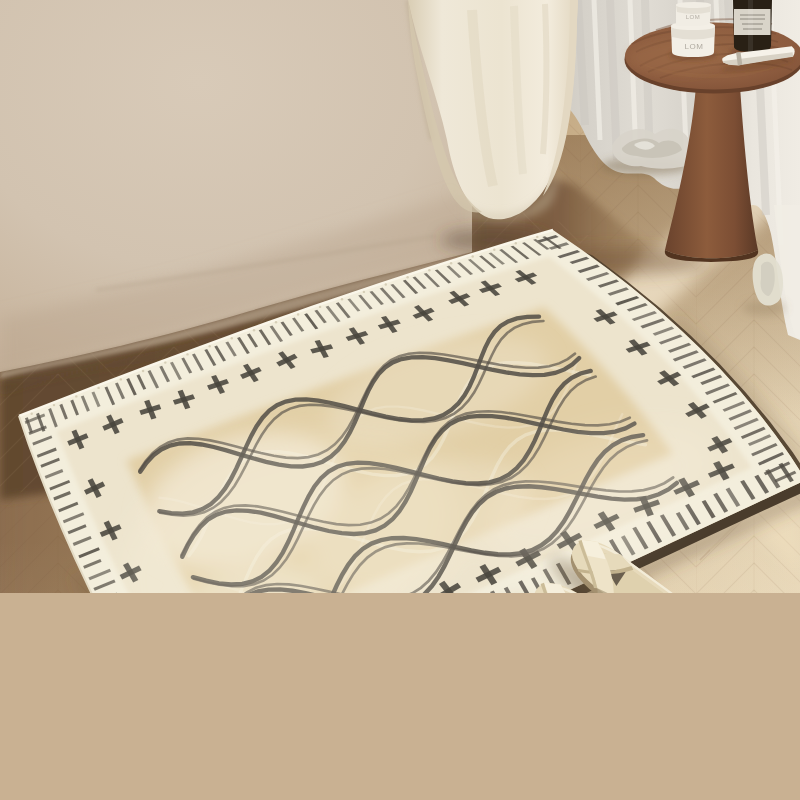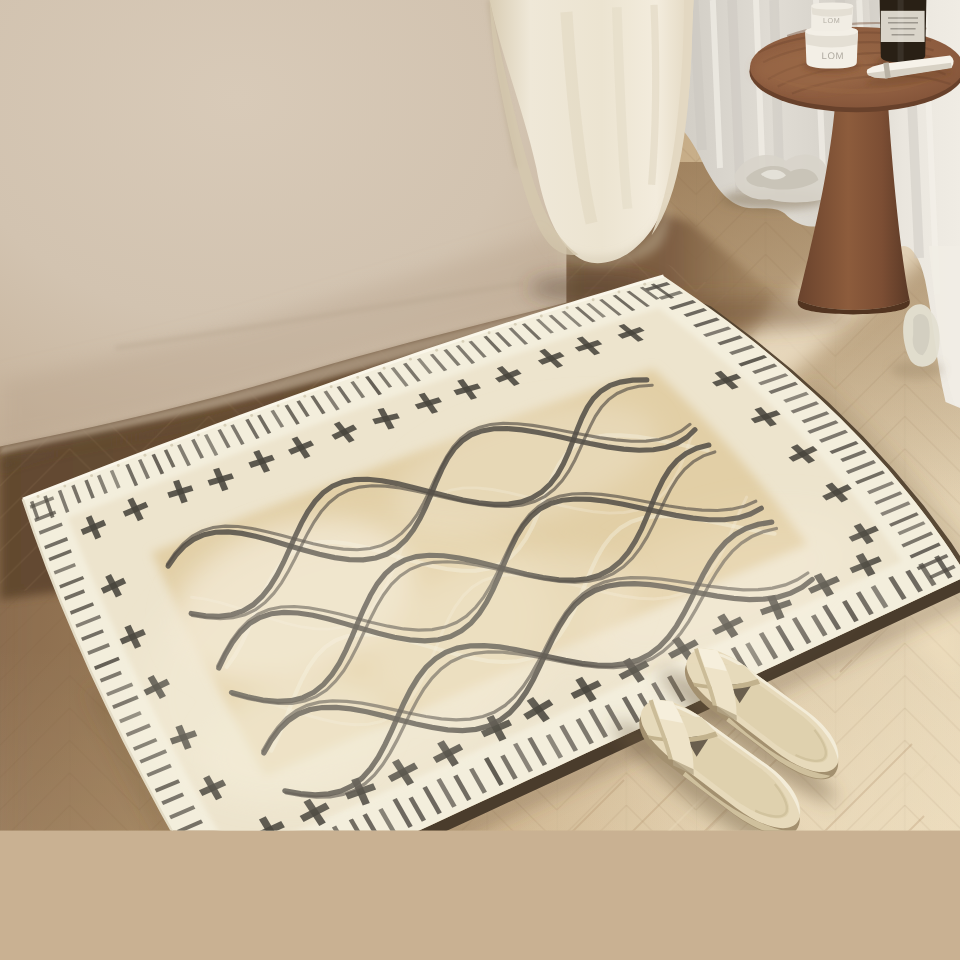--- a/index.html
+++ b/index.html
@@ -1,14 +1,14 @@
 <!DOCTYPE html>
 <html><head><meta charset="utf-8"><style>
 html,body{margin:0;padding:0;background:#c9b192}
-#scene{width:800px;height:692px;position:relative;overflow:hidden;font-family:"Liberation Sans",sans-serif}
+#scene{width:800px;height:593px;position:relative;overflow:hidden;font-family:"Liberation Sans",sans-serif}
 </style></head><body>
 <div id="scene">
 <svg width="800" height="800" viewBox="0 0 800 800" xmlns="http://www.w3.org/2000/svg">
 <defs>
 <linearGradient id="gFloor" x1="0" y1="430" x2="830" y2="560" gradientUnits="userSpaceOnUse">
  <stop offset="0" stop-color="#8a6b4e"></stop>
           <stop offset="0.28" stop-color="#a58761"></stop>
  <stop offset="0.52" stop-color="#bfa27b"></stop>
           <stop offset="0.75" stop-color="#d2bd9a"></stop>
  <stop offset="1" stop-color="#e3d2b3"></stop>

